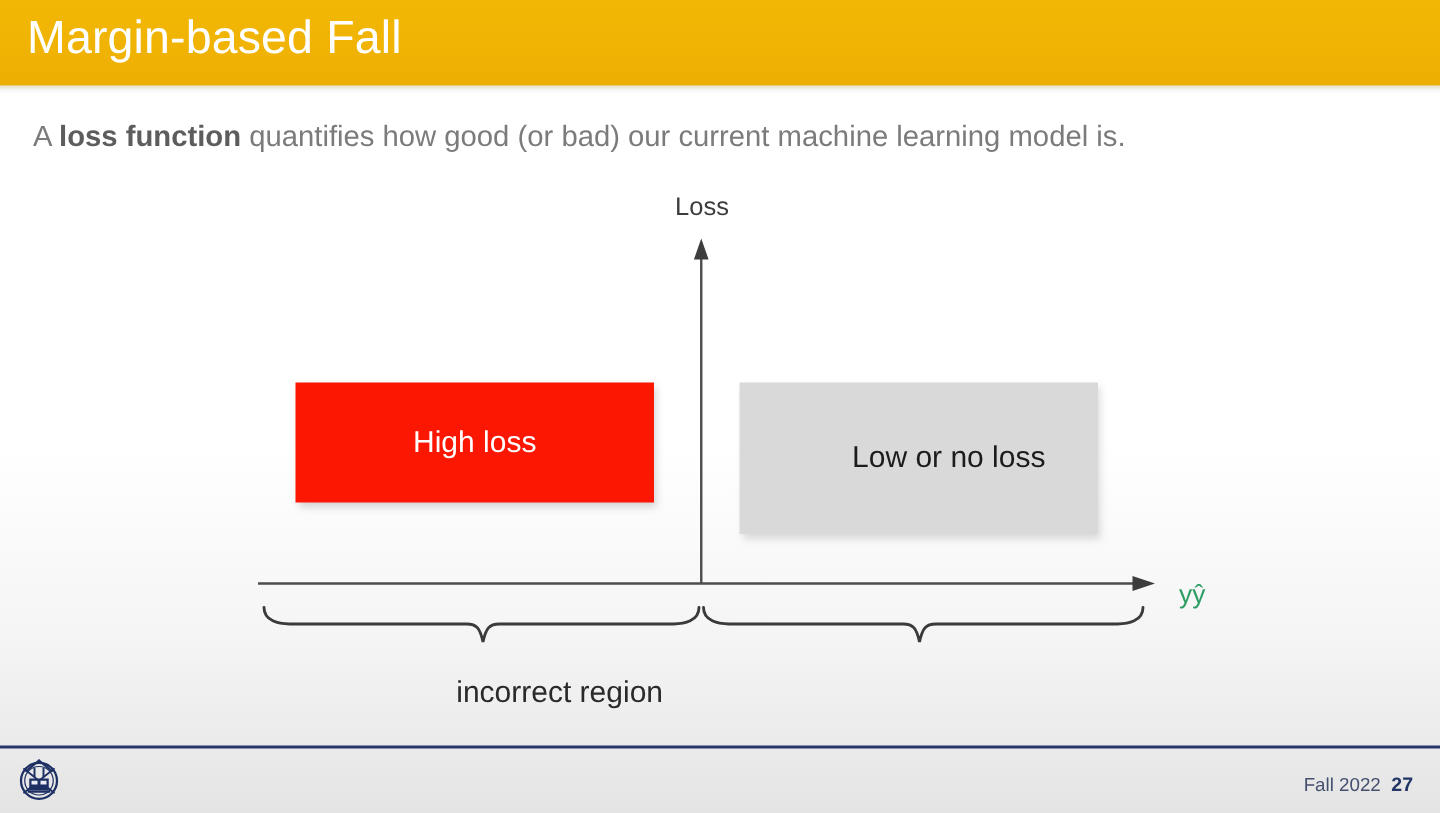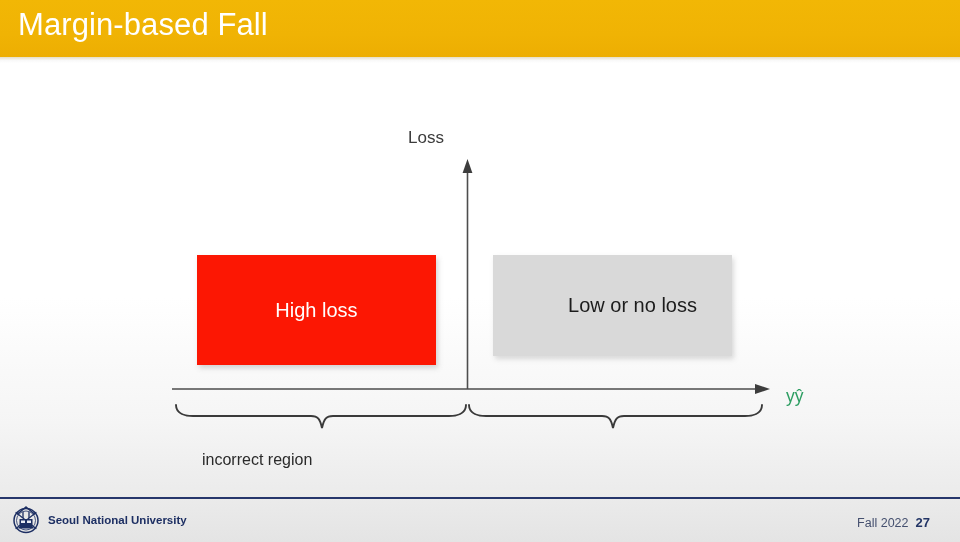--- a/index.html
+++ b/index.html
@@ -71,21 +71,21 @@
     width: 960px;
     height: 542px;
     pointer-events: none;
   }
 
   #y-axis-label {
     position: absolute;
     left: 408px;
     top: 128px;
     width: 120px;
-    text-align: left;
+    text-align: center;
     font-size: 17px;
     color: #3c3c3c;
   }
 
   #x-axis-label {
     position: absolute;
     left: 786px;
     top: 386px;
     font-size: 17.5px;
     font-weight: normal;
@@ -98,21 +98,21 @@
     position: absolute;
     display: flex;
     align-items: center;
     justify-content: center;
     box-sizing: border-box;
   }
   #box-high-loss {
     left: 197px;
     top: 255px;
     width: 239px;
-    height: 110px;
+    height: 80px;
     background: #fc1703;
     box-shadow: 2px 3px 5px rgba(120,120,120,0.30);
   }
   #box-high-loss .box-label {
     color: #ffffff;
     font-size: 20px;
   }
   #box-low-loss {
     left: 493px;
     top: 255px;
@@ -123,23 +123,23 @@
     padding-left: 40px;
   }
   #box-low-loss .box-label {
     color: #1c1c1c;
     font-size: 20px;
   }
 
   
   .region-caption {
     position: absolute;
-    font-size: 16px;
+    font-size: 20px;
     color: #2a2a2a;
-    text-align: left;
+    text-align: right;
     white-space: nowrap;
   }
   #caption-incorrect {
     left: 202px;
     top: 451px;
     width: 240px;
   }
   #caption-correct {
     left: 493px;
     top: 451px;
@@ -177,21 +177,21 @@
     color: #1d2f63;
     white-space: nowrap;
   }
   #footer-line2 {
     font-size: 11.5px;
     color: #4c4c4c;
     white-space: nowrap;
   }
   #footer-right {
     position: absolute;
-    right: 30px;
+    right: 18px;
     top: 515px;
     font-size: 12.5px;
     color: #45506f;
     white-space: nowrap;
   }
   #footer-page {
     font-weight: bold;
     color: #233566;
     margin-left: 7px;
     font-size: 13px;
@@ -199,20 +199,23 @@
 </style>
 </head>
 <body>
 
 <div id="slide">
 
   <div id="title-banner"></div>
   <div id="title-banner-shadow"></div>
   <div id="slide-title">Margin-based Fall</div>
 
+  <div id="subtitle">
+    <span>A </span><span class="em">loss function</span><span> quantifies how good (or bad) our current machine learning model is.</span>
+  </div>
 
   <svg id="chart" width="960" height="542" viewBox="0 0 960 542" xmlns="http://www.w3.org/2000/svg">
 
     <defs>
       <filter id="soft-shadow" x="-30%" y="-30%" width="170%" height="170%">
         <feDropShadow dx="1.5" dy="2" stdDeviation="1.6" flood-color="#8d8d8d" flood-opacity="0.45"></feDropShadow>
       </filter>
     </defs>
 
     <g>
@@ -266,21 +269,20 @@
       <circle cx="32" cy="33" r="19" fill="none" stroke="#1d2f63" stroke-width="1.6"></circle>
       <path d="M32 6 L49 20 M32 6 L15 20" stroke="#1d2f63" stroke-width="3" fill="none" stroke-linecap="round"></path>
       <path d="M12 17 L52 49 M52 17 L12 49" stroke="#1d2f63" stroke-width="2.4" fill="none" stroke-linecap="round"></path>
       <rect x="19" y="30" width="26" height="16" fill="#1d2f63"></rect>
       <rect x="22" y="33" width="8" height="5" fill="#e9ecf3"></rect>
       <rect x="34" y="33" width="8" height="5" fill="#e9ecf3"></rect>
       <rect x="17" y="46" width="30" height="3" fill="#1d2f63"></rect>
       <path d="M26 16 L26 28 M38 16 L38 28" stroke="#1d2f63" stroke-width="2.6" fill="none"></path>
     </svg>
     <div id="footer-univ-text">
-      <div id="footer-line1">Seoul National University</div>
     </div>
   </div>
 
   <div id="footer-right">
     <span>Fall 2022</span><span id="footer-page">27</span>
   </div>
 
 </div>
 
 </body></html>

